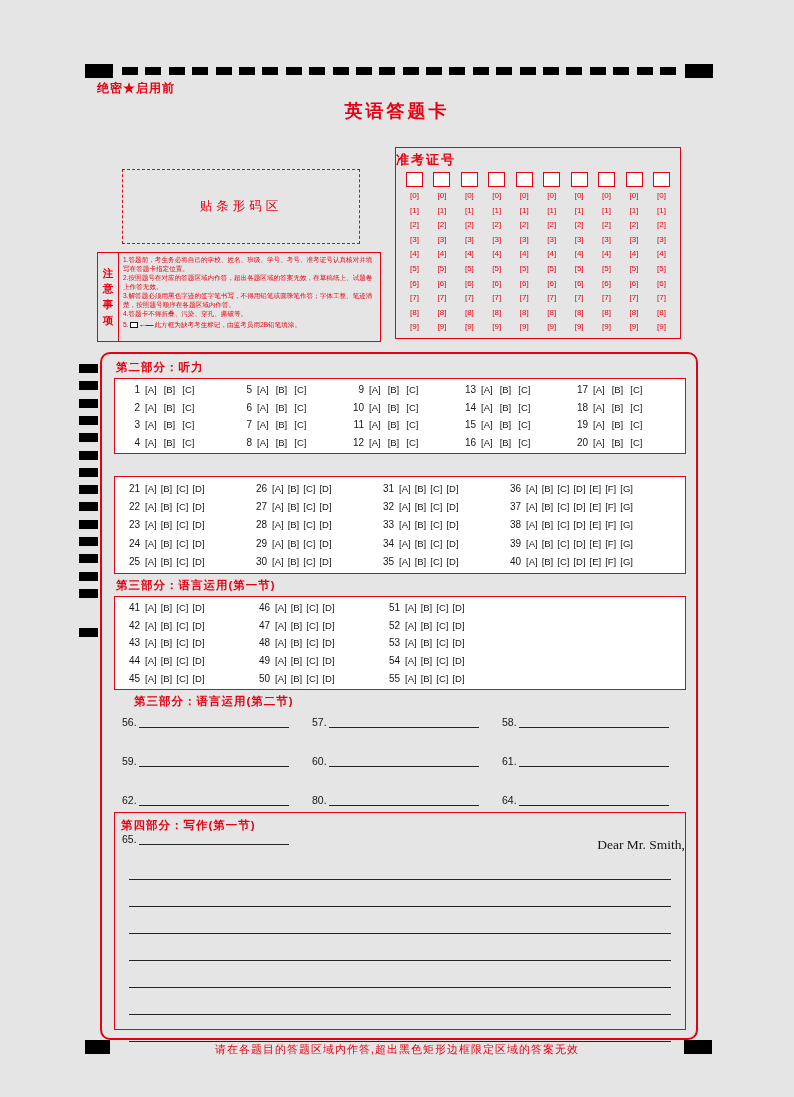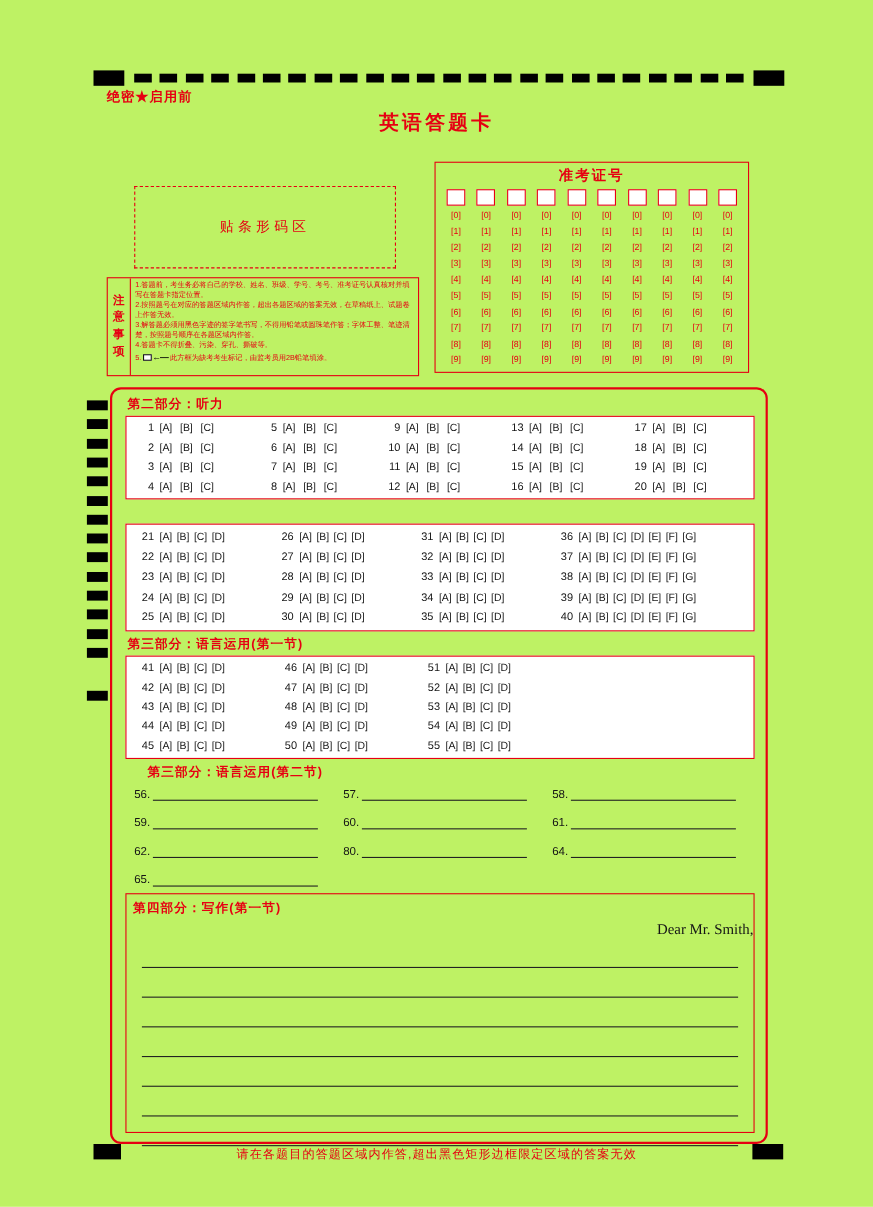--- a/index.html
+++ b/index.html
@@ -1,18 +1,18 @@
 <!DOCTYPE html>
 <html style="--red: #e60012; --ink: #151515;"><head>
 <meta charset="utf-8">
 <style>
   :root{ --red:#e60012; --ink:#151515; }
   *{ box-sizing:border-box; margin:0; padding:0; }
   body{ background:#ffffff; font-family:"Liberation Sans", sans-serif; }
-  .page{ position:relative; width:794px; height:1097px; background:#bef264; overflow:hidden; }
+  .page{ position:relative; width:794px; height:1097px; background:#e5e5e5; overflow:hidden; }
 
   
   .top-marks{ position:absolute; left:85px; top:63px; width:628px; height:15px; display:flex; align-items:center; }
   .corner-block{ width:28px; height:14px; background:#000; flex:0 0 auto; }
   .dash-row{ flex:1; display:flex; justify-content:space-between; align-items:center; margin:0 9px; }
   .dash{ width:16px; height:8px; background:#000; }
   .lmark{ position:absolute; left:79px; width:19px; height:9px; background:#000; }
   .bottom-block{ position:absolute; top:1040px; height:14px; background:#000; }
   .bottom-block.left{ left:85px; width:25px; }
   .bottom-block.right{ left:684px; width:28px; }
@@ -22,21 +22,21 @@
 
   .info-row{ position:absolute; left:120px; top:140px; display:flex; align-items:flex-end; color:var(--red); font-size:12.5px; }
   .info-line{ display:inline-block; border-bottom:1.2px solid var(--red); height:14px; margin:0 14px 1px 6px; }
   .info-line.name{ width:88px; }
   .info-line.clazz{ width:96px; margin-right:0; }
 
   .barcode-box{ position:absolute; left:122px; top:169px; width:238px; height:75px; border:1.5px dashed var(--red); display:flex; align-items:center; justify-content:center; color:var(--red); font-size:12.5px; letter-spacing:4px;text-align:right; }
 
   
   .admission-panel{ position:absolute; left:395px; top:147px; width:286px; height:192px; border:1.5px solid var(--red); }
-  .admission-title{ text-align:center; color:var(--red); font-weight:bold; font-size:13px; letter-spacing:2px; margin-top:3px; }
+  .admission-title{ color:var(--red); font-weight:bold; font-size:13px; letter-spacing:2px; margin-top:3px; }
   .admission-grid{ display:flex; justify-content:space-between; padding:3px 10px 0 10px; }
   .adm-col{ display:flex; flex-direction:column; align-items:center; }
   .adm-box{ width:17px; height:15px; border:1px solid var(--red); margin-bottom:2px; background:#fff; }
   .adm-bubble{ font-size:8px; color:var(--red); line-height:14.6px; white-space:nowrap; }
 
   
   .notice-box{ position:absolute; left:97px; top:252px; width:284px; height:90px; border:1.5px solid var(--red); display:flex; overflow:hidden; }
   .notice-side{ width:21px; border-right:1px solid var(--red); display:flex; align-items:center; justify-content:center; }
   .notice-side span{ display:block; color:var(--red); font-weight:bold; font-size:10.5px; line-height:1.5; text-align:center; }
   .notice-items{ flex:1; padding:3px 5px 2px 4px; color:var(--red); font-size:6.6px; line-height:1.3; }
@@ -55,21 +55,21 @@
   .mcq-row{ display:flex; align-items:center; }
   .mcq-group{ display:flex; align-items:center; }
   .listening .mcq-group{ width:112px; }
   .reading .mcq-group{ width:127px;align-items:center; }
   .lang1 .mcq-group{ width:130px; }
   .mcq-group.wide{ width:auto; }
   .qnum{ width:17px; text-align:right; margin-right:5px; font-size:10px; color:var(--ink); flex:0 0 auto; }
   .bubble{ font-size:9.5px; color:var(--ink); margin-right:4px; white-space:nowrap; }
   .listening .bubble{ margin-right:7px; }
 
-  .fill-blanks{ position:absolute; left:20px; top:360px; width:566px; display:grid; grid-template-columns:repeat(3,190px); row-gap:12px; }
+  .fill-blanks{ position:absolute; left:20px; top:360px; width:566px; display:grid; grid-template-columns:repeat(3,190px); row-gap:25px; }
   .blank-item{ display:flex; align-items:flex-end; font-size:10.5px; color:var(--ink); height:14px; }
   .blank-num{ margin-right:2px; }
   .blank-line{ width:150px; border-bottom:1.2px solid #222; height:12px; }
 
   .writing-box{ position:absolute; left:12px; top:458px; width:572px; height:218px; border:1.5px solid var(--red); }
   .writing-title{ color:var(--red); font-weight:bold; font-size:11.5px; letter-spacing:1px; margin:5px 0 0 6px; }
   .salutation{ font-family:"Liberation Serif", serif; font-size:13.5px; color:var(--ink); margin:4px 0 0 12px;text-align:right; }
   .writing-lines{ margin:0 14px; }
   .writing-line{ border-bottom:1.1px solid #222; height:0; margin-top:26px; }
 

